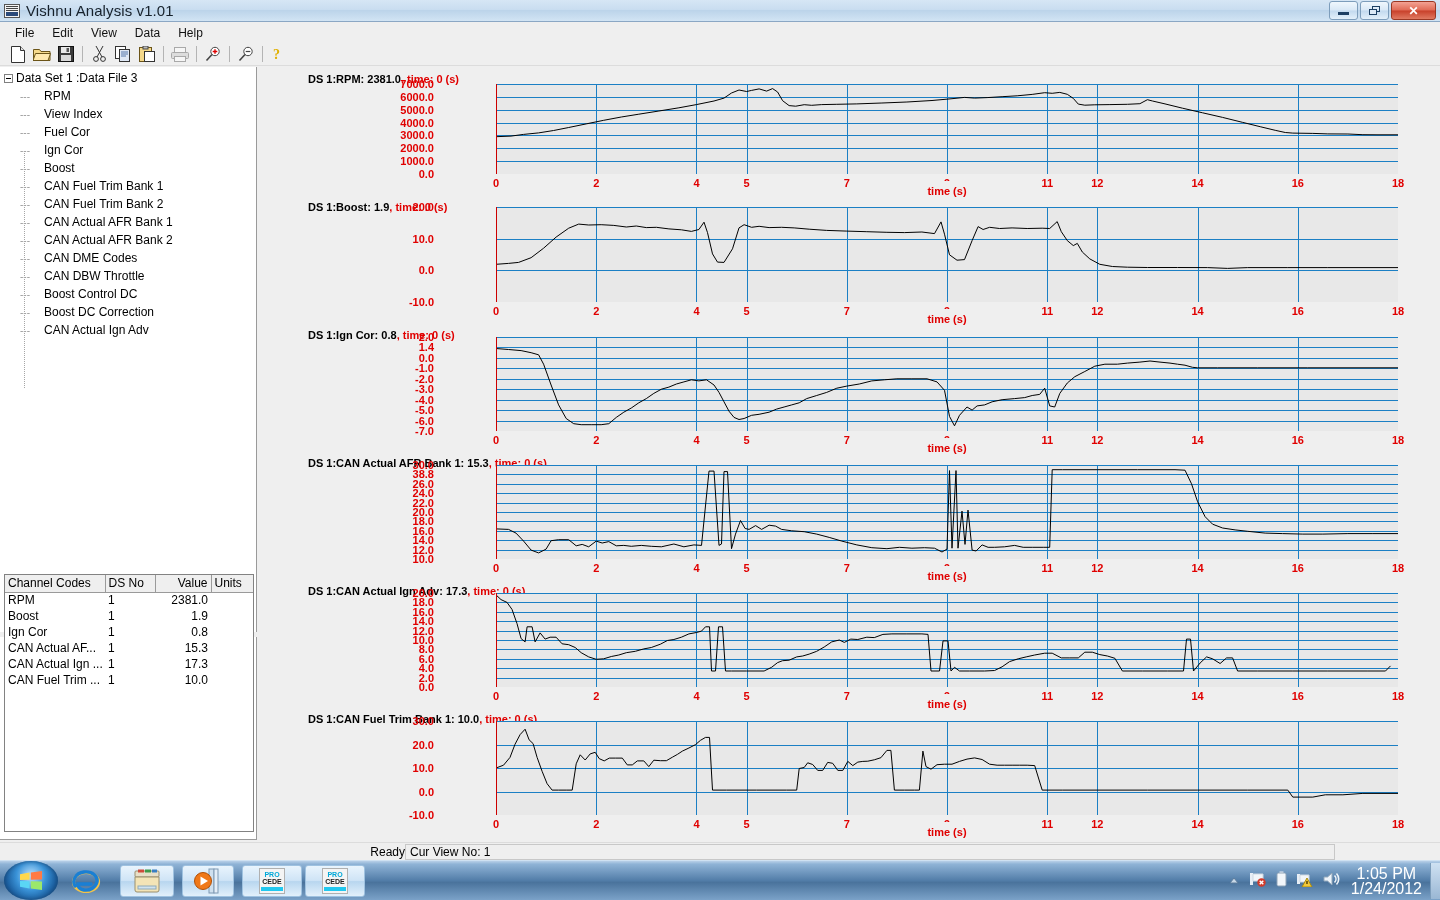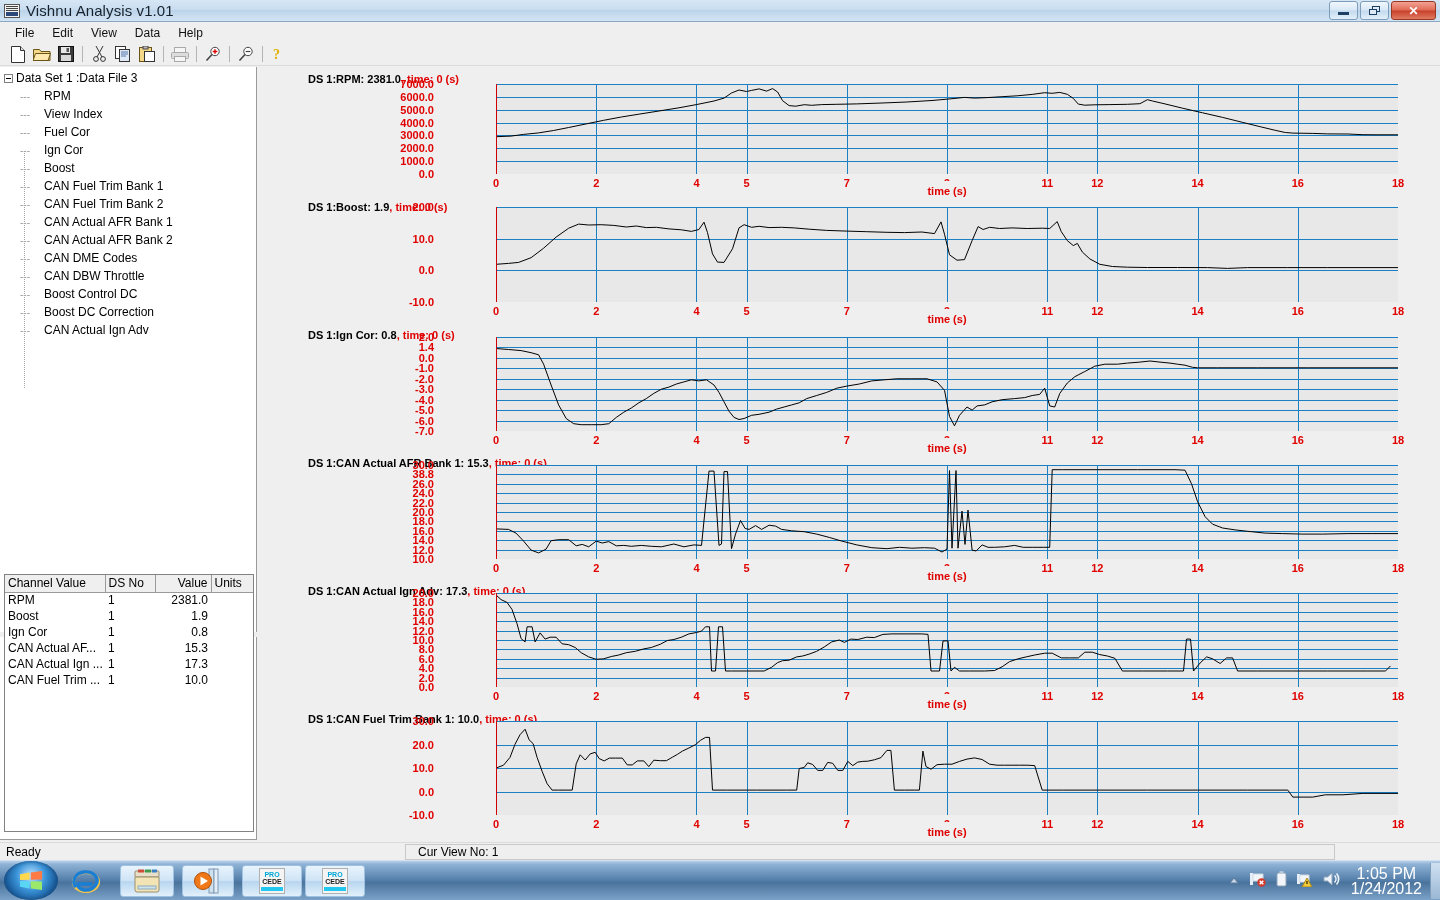--- a/index.html
+++ b/index.html
@@ -143,23 +143,24 @@
   .xaxis-name {
     position:absolute; font-size:11px; font-weight:bold; color:#e00000;
     transform:translateX(-50%); white-space:nowrap;
   }
 
   
   .statusbar {
     position:absolute; left:0; top:842px; width:1440px; height:18px;
     background:#efefef; display:flex; align-items:center; font-size:12px; color:#000;
     border-top:1px solid #dcdcdc;
+    text-align:right;
   }
   .sb-cell { border:1px solid #c8c8c8; height:16px; display:flex; align-items:center;
-             padding:0 12px; background:#efefef; }
+             padding:0 4px; background:#efefef; }
 
   
   .taskbar {
     position:absolute; left:0; top:860px; width:1440px; height:40px;
     background: linear-gradient(to bottom,#b9d0e8 0%,#8fb3d6 8%,#527da8 50%,#4a739c 55%,#7ba2c8 100%);
     border-top:1px solid #cfe1f2;
   }
   .startorb {
     position:absolute; left:4px; top:0px; width:54px; height:39px;
     border-radius:50%;
@@ -366,21 +367,21 @@
   <div class="gridpane">
     <table class="chan">
       <colgroup>
           <col style="width:100px">
           <col style="width:50px">
           <col style="width:56px">
           <col style="width:42px">
         </colgroup>
       <thead>
         <tr>
-          <th class="ta-l">Channel Value</th>
+          <th class="ta-l">Channel Codes</th>
           <th class="ta-l">DS No</th>
           <th class="ta-r">Value</th>
           <th class="ta-l" style="border-right:none">Units</th>
         </tr>
       </thead>
       <tbody>
         <tr>
           <td class="ta-l">RPM</td>
           <td class="ta-l">1</td>
           <td class="ta-r">2381.0</td>

